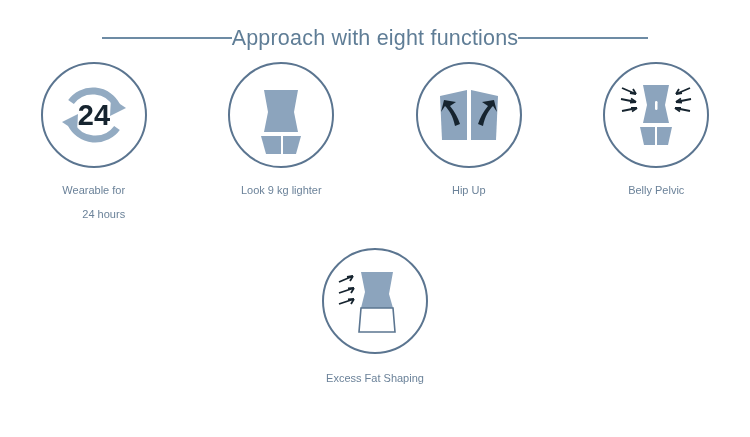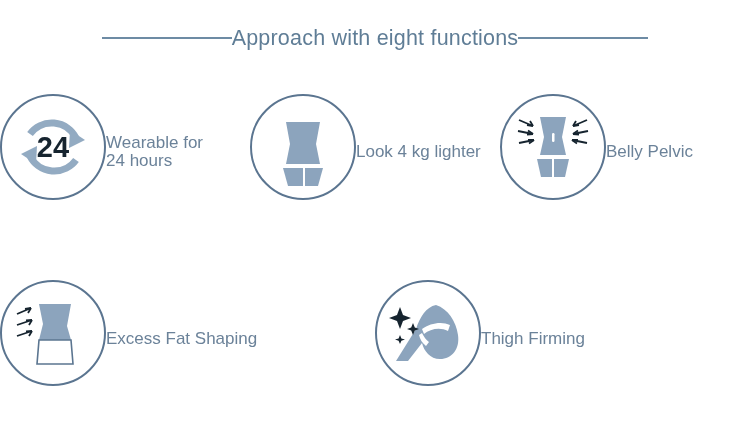--- a/index.html
+++ b/index.html
@@ -59,43 +59,43 @@
     height: 170px;
     display: flex;
   }
   .row-top { top: 0px; }
   .row-bottom { top: 186px; }
 
   .cell {
     position: relative;
     flex: 1 1 0;
     display: flex;
-    flex-direction: row;
+    flex-direction: column;
     align-items: center;
   }
 
   .circle {
     width: 106px;
     height: 106px;
     border-radius: 50%;
     border: 2px solid #5b7590;
     background: #ffffff;
     display: flex;
     align-items: center;
     justify-content: center;
     box-sizing: border-box;
   }
   .circle svg { display: block; }
 
   .cap {
     margin-top: 10px;
-    font-size: 17px;
-    line-height: 18px;
+    font-size: 11px;
+    line-height: 24px;
     color: #6b8299;
-    text-align: left;
+    text-align: right;
     white-space: pre-line;
   }
   .cap-bottom { margin-top: 12px; }
 </style>
 </head>
 <body>
 
 <div id="page">
 
   <div class="title-row">
@@ -127,23 +127,37 @@
       <div class="cell">
         <div class="circle">
           <span>
             <svg width="82" height="82" viewBox="0 0 82 82">
               <path d="M24 16 L58 16 L54 38 L58 58 L24 58 L28 38 Z" fill="#8ca4bd"></path>
               <path d="M21 62 L41 62 L41 80 L26 80 Z" fill="#8ca4bd"></path>
               <path d="M61 62 L43 62 L43 80 L56 80 Z" fill="#8ca4bd"></path>
             </svg>
           </span>
         </div>
-        <div class="cap">Look 4 kg lighter</div>
-      </div>
-
+        <div class="cap">Look 9 kg lighter</div>
+      </div>
+
+      <div class="cell">
+        <div class="circle">
+          <span>
+            <svg width="82" height="82" viewBox="0 0 82 82">
+              <path d="M12 22 L39 16 L39 66 L14 66 Z" fill="#8ca4bd"></path>
+              <path d="M70 22 L43 16 L43 66 L68 66 Z" fill="#8ca4bd"></path>
+              <path d="M39 30 L41 42 L43 30 Z" fill="#ffffff"></path>
+              <path d="M27 52 C25 42 21 36 17 32 L13 38 L16 26 L28 28 L22 32 C27 38 30 44 32 50 Z" fill="#16242f"></path>
+              <path d="M55 52 C57 42 61 36 65 32 L69 38 L66 26 L54 28 L60 32 C55 38 52 44 50 50 Z" fill="#16242f"></path>
+            </svg>
+          </span>
+        </div>
+        <div class="cap">Hip Up</div>
+      </div>
 
       <div class="cell">
         <div class="circle">
           <span>
             <svg width="88" height="84" viewBox="0 0 88 84">
               <path d="M31 12 L57 12 L53 32 L57 50 L31 50 L35 32 Z" fill="#8ca4bd"></path>
               <rect x="43" y="28" width="2.5" height="9" rx="1.2" fill="#ffffff"></rect>
               <path d="M28 54 L43 54 L43 72 L32 72 Z" fill="#8ca4bd"></path>
               <path d="M60 54 L45 54 L45 72 L56 72 Z" fill="#8ca4bd"></path>
               <g stroke="#16242f" stroke-width="1.8" fill="#16242f">
@@ -183,33 +197,18 @@
                   <path d="M23 28 L17 28.5 M23 28 L20 33"></path>
                 <path d="M8 44 L23 39"></path>
                   <path d="M23 39 L17 39.5 M23 39 L20 44"></path>
               </g>
             </svg>
           </span>
         </div>
         <div class="cap cap-bottom">Excess Fat Shaping</div>
       </div>
 
-      <div class="cell">
-        <div class="circle">
-          <span>
-            <svg width="84" height="80" viewBox="0 0 84 80">
-              <path d="M50 12 C62 16 70 28 72 42 C74 56 66 66 54 66 C44 66 38 58 36 50 L22 68 L10 68 L30 36 C34 24 40 14 50 12 Z" fill="#8ca4bd"></path>
-              <path d="M36 36 C44 30 56 28 64 32 L62 38 C54 34 44 36 38 41 Z" fill="#ffffff"></path>
-              <path d="M36 40 C38 44 40 47 43 49 L40 53 C36 50 34 46 33 42 Z" fill="#ffffff"></path>
-              <path d="M14 14 L17 22 L25 25 L17 28 L14 36 L11 28 L3 25 L11 22 Z" fill="#16242f"></path>
-              <path d="M27 30 L28.8 34.5 L33 36 L28.8 37.5 L27 42 L25.2 37.5 L21 36 L25.2 34.5 Z" fill="#16242f"></path>
-              <path d="M14 42 L15.4 45.4 L19 46.6 L15.4 47.8 L14 51 L12.6 47.8 L9 46.6 L12.6 45.4 Z" fill="#16242f"></path>
-            </svg>
-          </span>
-        </div>
-        <div class="cap cap-bottom">Thigh Firming</div>
-      </div>
 
 
 
     </div>
   </div>
 </div>
 
 </body></html>

